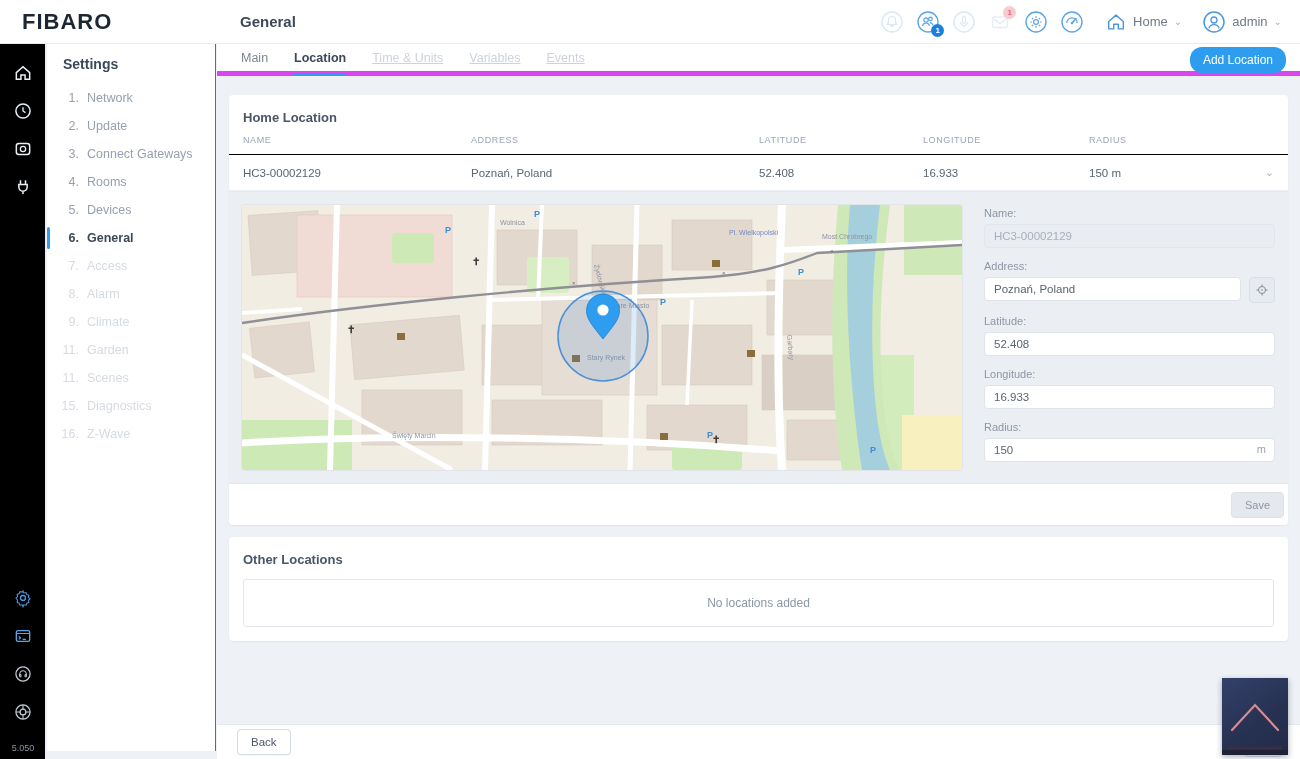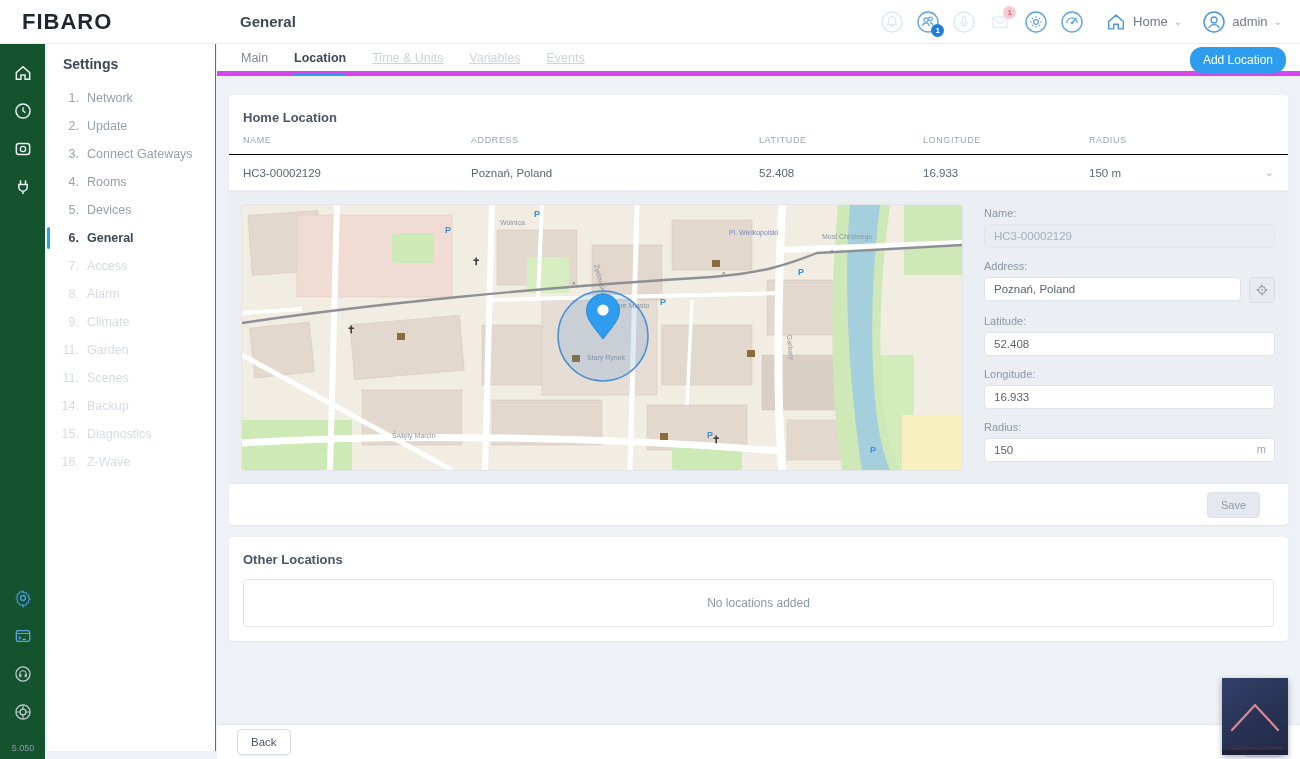--- a/index.html
+++ b/index.html
@@ -13,21 +13,21 @@
   .top-icons { margin-left:auto; display:flex; align-items:center; gap:10px; padding-right:18px; }
   .tico { width:26px; height:26px; position:relative; display:flex; align-items:center; justify-content:center; cursor:pointer; }
   .tico svg { display:block; }
   .badge-blue { position:absolute; right:-3px; bottom:-2px; width:13px; height:13px; border-radius:50%; background:#1b7fdb; color:#fff; font-size:8px; display:flex; align-items:center; justify-content:center; font-weight:700; }
   .badge-pink { position:absolute; right:-3px; top:-3px; width:13px; height:13px; border-radius:50%; background:#f7ccd1; color:#e2687a; font-size:8px; display:flex; align-items:center; justify-content:center; font-weight:700; }
   .top-sel { display:flex; align-items:center; gap:6px; margin-left:10px; cursor:pointer; }
   .top-sel .lbl { font-size:13px; color:#707a88; }
   .chev { font-size:10px; color:#aab3bf; }
 
   
-  .rail { position:absolute; left:0; top:44px; width:46px; height:715px; background:#14532d; border-right:1px solid #eceff3; z-index:20; }
+  .rail { position:absolute; left:0; top:44px; width:46px; height:715px; background:#000000; border-right:1px solid #eceff3; z-index:20; }
   .rail .grp-top { position:absolute; top:18px; left:0; width:46px; display:flex; flex-direction:column; align-items:center; gap:16px; }
   .rail .grp-bot { position:absolute; bottom:36px; left:0; width:46px; display:flex; flex-direction:column; align-items:center; gap:16px; }
   .rico { width:22px; height:22px; display:flex; align-items:center; justify-content:center; cursor:pointer; }
   .rail .ver { position:absolute; bottom:6px; left:0; width:46px; text-align:center; font-size:9px; color:#8d97a5; }
 
   
   .sidebar { position:absolute; left:47px; top:36px; width:169px; height:715px; background:#fff; border-right:1px solid #a16207; z-index:20; padding-top:12px; }
   .sb-title { font-size:14px; color:#3c4858; font-weight:600; padding:8px 0 12px 16px; }
   .sb-item { display:flex; align-items:center; height:28px; font-size:12.5px; color:#96a0af; cursor:pointer; position:relative; }
   .sb-item .num { width:32px; text-align:right; margin-right:8px; }
@@ -55,21 +55,21 @@
   .editor { background:#ebeff3; border-top:1px solid #e3e8ee; border-bottom:1px solid #e3e8ee; display:flex; padding:13px 13px; }
   .mapbox { width:720px; height:265px; border-radius:3px; overflow:hidden; flex:none; box-shadow:0 0 0 1px rgba(0,0,0,0.04); cursor:grab; }
   .formcol { flex:1; padding-left:22px; padding-top:2px; }
   .f-label { font-size:11px; color:#8d97a5; margin-bottom:5px; }
   .f-row { display:flex; gap:8px; margin-bottom:12px; }
   .f-input { width:100%; height:24px; border:1px solid #dfe3ea; border-radius:4px; background:#fff; font-size:11.5px; color:#5a6572; padding:0 9px; font-family:inherit; }
   .f-input:disabled { background:#e9edf2; color:#a6afbd; border-color:#e2e6ec; }
   .suffix-wrap { position:relative; flex:1; }
   .suffix { position:absolute; right:9px; top:5px; font-size:11px; color:#9aa5b5; }
   .locate-btn { width:26px; height:26px; flex:none; border:1px solid #d9dee6; background:#e7ebf0; border-radius:4px; color:#7d8794; display:flex; align-items:center; justify-content:center; cursor:pointer; }
-  .save-row { height:41px; display:flex; align-items:center; justify-content:flex-end; padding-right:28px; }
+  .save-row { height:41px; display:flex; align-items:center; justify-content:flex-end; padding-right:4px; }
   .save-btn { background:#e5e8ee; border:1px solid #dde1e8; color:#8d97a5; font-size:11px; border-radius:4px; padding:6px 13px; cursor:pointer; font-family:inherit; }
 
   .card2 { margin-top:12px; padding-bottom:14px; }
   .card2-title { font-size:13px; color:#4a5568; font-weight:600; padding:15px 14px 12px 14px; }
   .empty-box { margin:0 14px; border:1px solid #e3e7ed; border-radius:3px; height:48px; display:flex; align-items:center; justify-content:center; font-size:12px; color:#8d97a5; }
 
   .footer { position:absolute; left:217px; bottom:0; width:1083px; height:35px; background:#fff; border-top:1px solid #e5e9ef; display:flex; align-items:center; padding-left:20px; z-index:25; }
   .back-btn { background:#fff; border:1px solid #d6dce4; border-radius:4px; color:#4a5568; font-size:11.5px; padding:6px 13px; cursor:pointer; box-shadow:0 1px 1px rgba(40,60,90,0.05); font-family:inherit; }
   .obscured-btn { position:absolute; right:18px; bottom:2px; width:38px; height:22px; background:#fff; border:1px solid #d6dce4; border-radius:4px; z-index:26; }
   .hc3 { position:absolute; right:12px; bottom:4px; width:66px; height:77px; z-index:40; background:linear-gradient(145deg,#33406a 0%,#273253 55%,#232a47 100%); box-shadow:0 2px 6px rgba(20,30,60,0.35); }
@@ -243,24 +243,20 @@
       <span class="num">9.</span>
       <span>Climate</span>
     </div>
   <div class="sb-item dim">
       <span class="num">11.</span>
       <span>Garden</span>
     </div>
   <div class="sb-item dim">
       <span class="num">11.</span>
       <span>Scenes</span>
-    </div>
-  <div class="sb-item dim">
-      <span class="num">14.</span>
-      <span>Backup</span>
     </div>
   <div class="sb-item dim">
       <span class="num">15.</span>
       <span>Diagnostics</span>
     </div>
   <div class="sb-item dim">
       <span class="num">16.</span>
       <span>Z-Wave</span>
     </div>
 </div>

